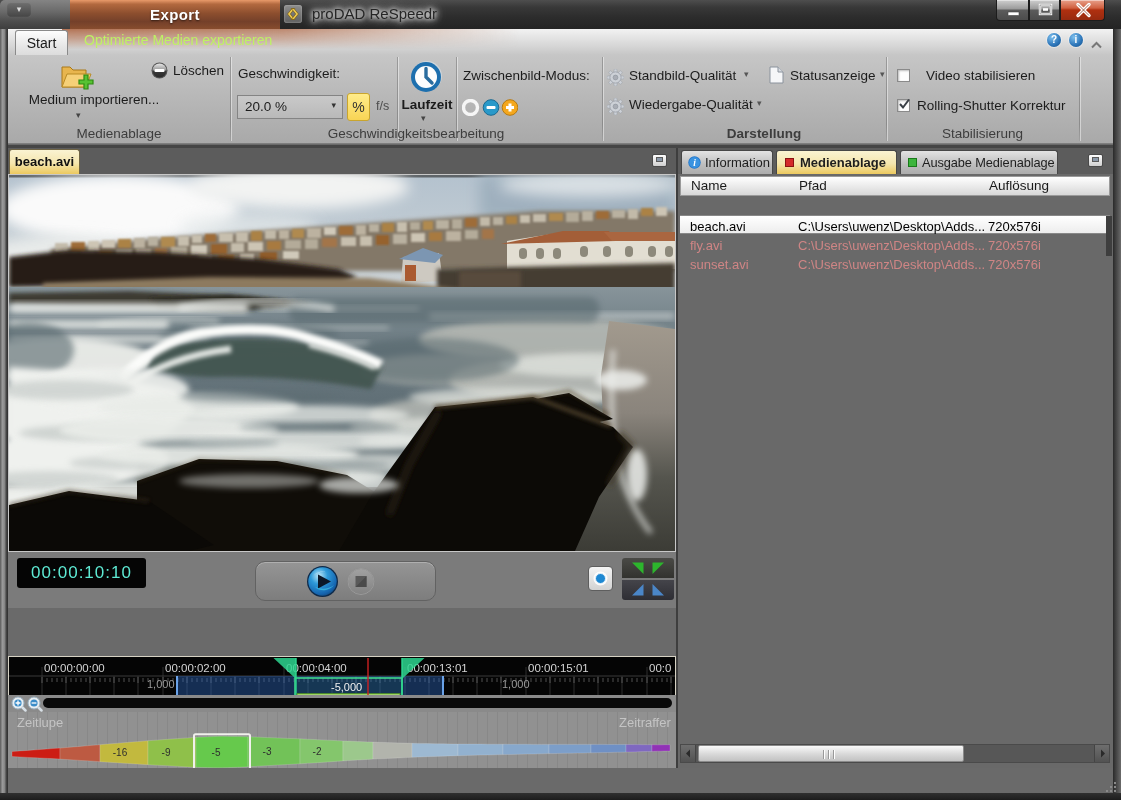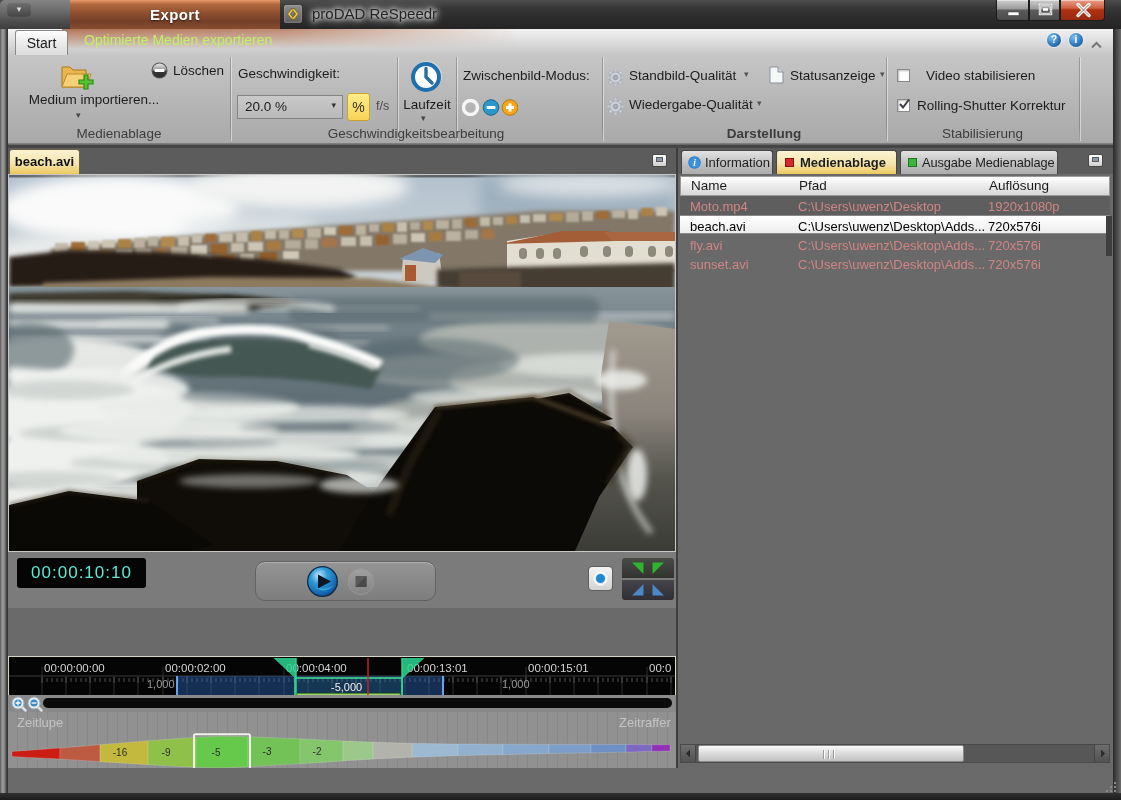--- a/index.html
+++ b/index.html
@@ -175,21 +175,21 @@
     </div>
     <div class="abs" style="left:347px; top:93px; width:23px; height:28px; border:1px solid #c9a52e; border-radius:3px;
       background:linear-gradient(#ffec8a,#f8d455); font-size:14px; color:#333; text-align:center; line-height:27px;">%</div>
     <div class="abs" style="left:376px; top:99px; font-size:12.5px; color:#4e4e4e;">f/s</div>
     <svg class="abs" style="left:407px; top:58px;" width="38" height="38" viewBox="0 0 38 38">
       <circle cx="20" cy="18" r="15" fill="#d9e6ef" opacity=".55"></circle>
       <circle cx="19" cy="19" r="15" fill="#1d6fae"></circle>
       <circle cx="19" cy="19" r="11" fill="#fdfdfd"></circle>
       <path d="M19 10.5 L19 19 L25 25" stroke="#2a6c9e" stroke-width="3.4" fill="none" stroke-linecap="round"></path>
     </svg>
-    <div class="abs rtext" style="left:399px; top:97px; width:56px; text-align:center;">Laufzeit</div>
+    <div class="abs rtext" style="left:399px; top:97px; width:56px; text-align:center;font-weight:bold;">Laufzeit</div>
     <div class="abs" style="left:421px; top:113px; color:#444; font-size:9px;">▾</div>
     <div class="abs rtext" style="left:463px; top:68px;">Zwischenbild-Modus:</div>
     <svg class="abs" style="left:462px; top:99px;" width="56" height="17" viewBox="0 0 56 17">
       <circle cx="8.5" cy="8.5" r="7" fill="none" stroke="#f6f6f6" stroke-width="3.4"></circle>
       <circle cx="29" cy="8.5" r="7.8" fill="#2999c9" stroke="#1a6a92" stroke-width="1"></circle>
       <rect x="24.5" y="7" width="9" height="3" rx="1" fill="#fff"></rect>
       <circle cx="48" cy="8.5" r="7.8" fill="#f4a71d" stroke="#b87a10" stroke-width="1"></circle>
       <path d="M46.5 4.5 h3 v2.5 h2.5 v3 h-2.5 v2.5 h-3 v-2.5 h-2.5 v-3 h2.5 Z" fill="#fff"></path>
     </svg>
     <div class="abs rlabel" style="left:230px; top:126px; width:372px; text-align:center;">Geschwindigkeitsbearbeitung</div>
@@ -733,25 +733,20 @@
       <span style="margin-left:21px;">Ausgabe Medienablage</span></div>
     <div class="abs" style="left:410px; top:6px; width:15px; height:13px; background:linear-gradient(#fdfdfd,#d0d0d0); border:1.5px solid #4a4a4a; border-radius:2px;">
       <div style="margin:2px auto 0; width:7px; height:5px; background:#8a98a8; border:1px solid #5a5a5a;"></div>
     </div>
     <div class="abs" id="grid">
       <div class="abs" id="gridhead">
         <span class="gcell1" style="top:1px;">Name</span>
           <span class="gcell2" style="top:1px;">Pfad</span>
           <span class="gcell3" style="top:1px;">Auflösung</span>
       </div>
-      <div class="abs grow salmon" style="top:20px; background:#5e5e5e;">
-        <span class="gcell1">Moto.mp4</span>
-          <span class="gcell2">C:\Users\uwenz\Desktop</span>
-          <span class="gcell3">1920x1080p</span>
-      </div>
       <div class="abs grow" style="top:39px; background:linear-gradient(#ffffff,#ededed); color:#000; border-top:1px solid #888; border-bottom:1px solid #888;">
         <span class="gcell1">beach.avi</span>
           <span class="gcell2">C:\Users\uwenz\Desktop\Adds...</span>
           <span class="gcell3">720x576i</span>
       </div>
       <div class="abs grow salmon" style="top:59px;">
         <span class="gcell1">fly.avi</span>
           <span class="gcell2">C:\Users\uwenz\Desktop\Adds...</span>
           <span class="gcell3">720x576i</span>
       </div>

